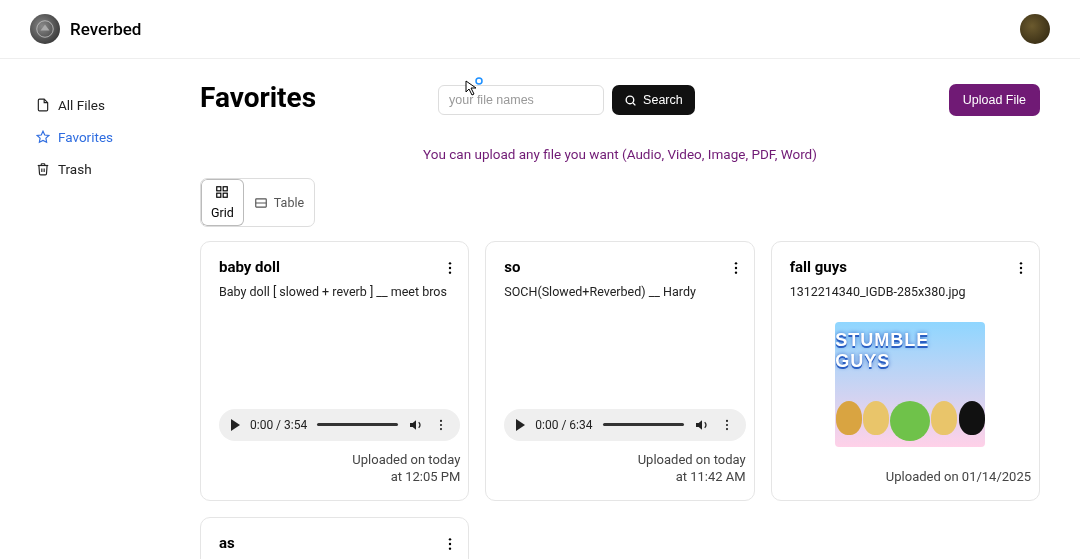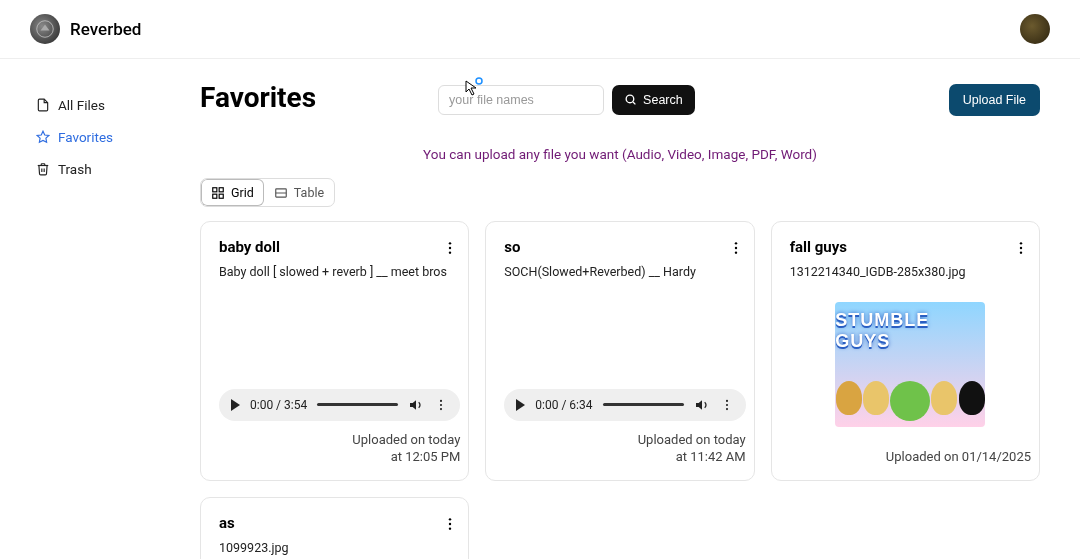--- a/index.html
+++ b/index.html
@@ -17,29 +17,29 @@
     .side-item.active { color: #2f6de0; }
     .side-icon { width: 14px; height: 14px; display:inline-flex; align-items:center; justify-content:center; }
 
     .main { flex: 1; padding: 22px 40px 30px 0; }
     .page-title { font-size: 28px; font-weight: 700; margin-bottom: 4px; }
     .toprow { display: flex; align-items: center; gap: 12px; }
     .toprow-spacer { flex: 1; }
     .search-wrap { display:flex; align-items:center; gap:8px; margin-left: 110px;}
     .search-input { width: 166px; padding: 7px 10px; border: 1px solid #ddd; border-radius: 6px; font-size: 12.5px; color:#888; }
     .search-input::placeholder { color:#999; }
-    .search-btn { display:flex; align-items:flex-start; gap:6px; background:#111; color:#fff; border:none; border-radius:7px; padding:8px 12px; font-size:12.5px; cursor:pointer; }
-    .upload-btn { background:#0c4a6e; color:#fff; border:none; border-radius:7px; padding:9px 14px; font-size:12.5px; cursor:pointer; }
+    .search-btn { display:flex; align-items:flex-end; gap:6px; background:#111; color:#fff; border:none; border-radius:7px; padding:8px 12px; font-size:12.5px; cursor:pointer; }
+    .upload-btn { background:#701a75; color:#fff; border:none; border-radius:7px; padding:9px 14px; font-size:12.5px; cursor:pointer; }
 
     .hint { text-align:center; font-size:13.5px; color:#701a75; margin: 28px 0 16px 0; }
 
     .view-toggle-wrap { margin: 0 0 14px 0; }
     .view-toggle { display:inline-flex; border:1px solid #ddd; border-radius:7px; overflow:hidden; }
     .vt-item { display:flex; align-items:center; gap:6px; padding:6px 10px; font-size:12.5px; cursor:pointer; color:#555; }
-    .vt-item.active { background:#fff; color:#000; box-shadow: inset 0 0 0 1px #bbb; border-radius:6px;}
+    .vt-item.active { background:#fff; color:#000; box-shadow: inset 0 0 0 1px #bbb; border-radius:6px;flex-direction:column;}
     .vt-icon { width:14px; height:14px; display:inline-flex; }
 
     .grid { display:grid; grid-template-columns: repeat(3, minmax(0,1fr)); gap:16px; }
     .card { border:1px solid #e5e5e5; border-radius:10px; padding:16px 8px 14px 18px; display:flex; flex-direction:column; min-height: 260px; }
     .card-head { display:flex; justify-content:space-between; align-items:flex-start; }
     .card-title { font-size:15px; font-weight:700; margin-bottom:8px; }
     .more-btn { cursor:pointer; padding:2px; line-height:0; }
     .card-sub { font-size:12.5px; color:#222; margin-bottom:12px; }
     .card-body { flex:1; display:flex; align-items:center; justify-content:center; }
     .card-foot { text-align:right; font-size:13px; color:#444; margin-top:10px; max-width: 120px; margin-left:auto; line-height:1.35; }

